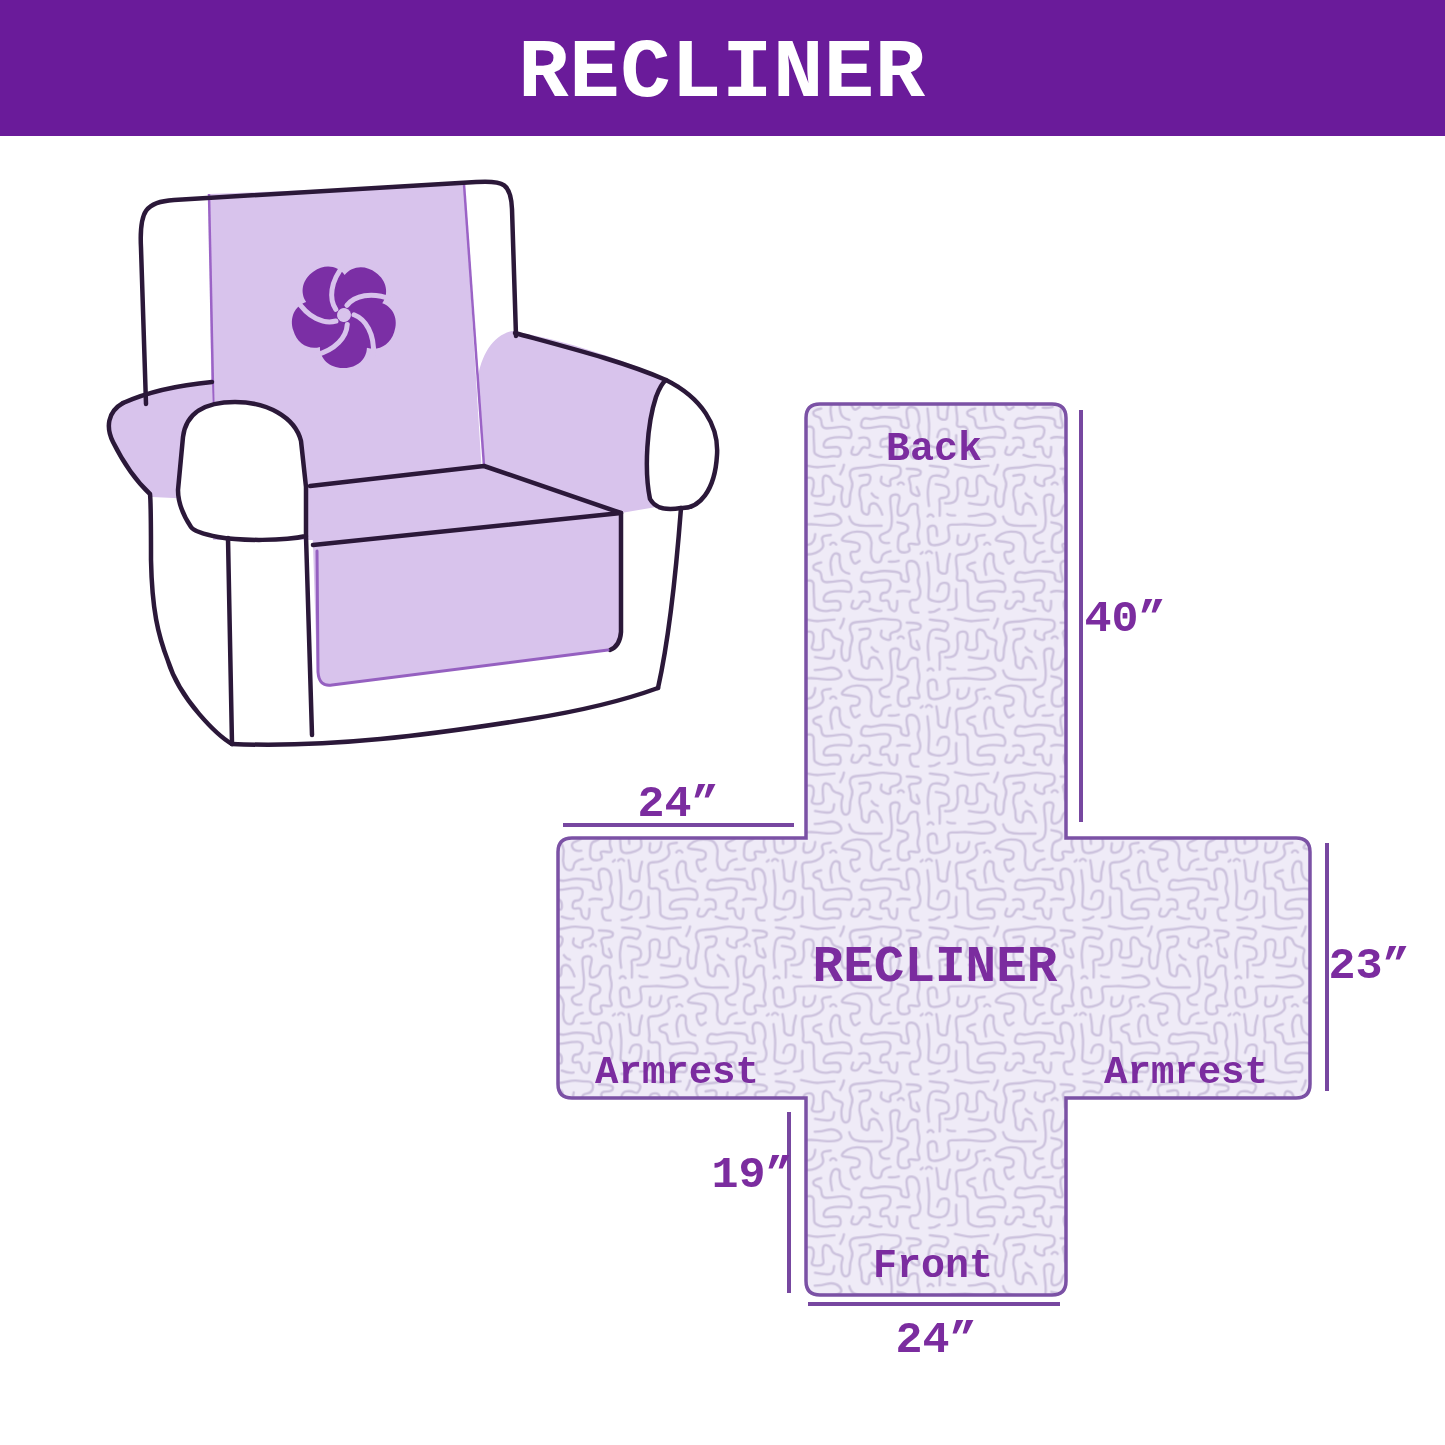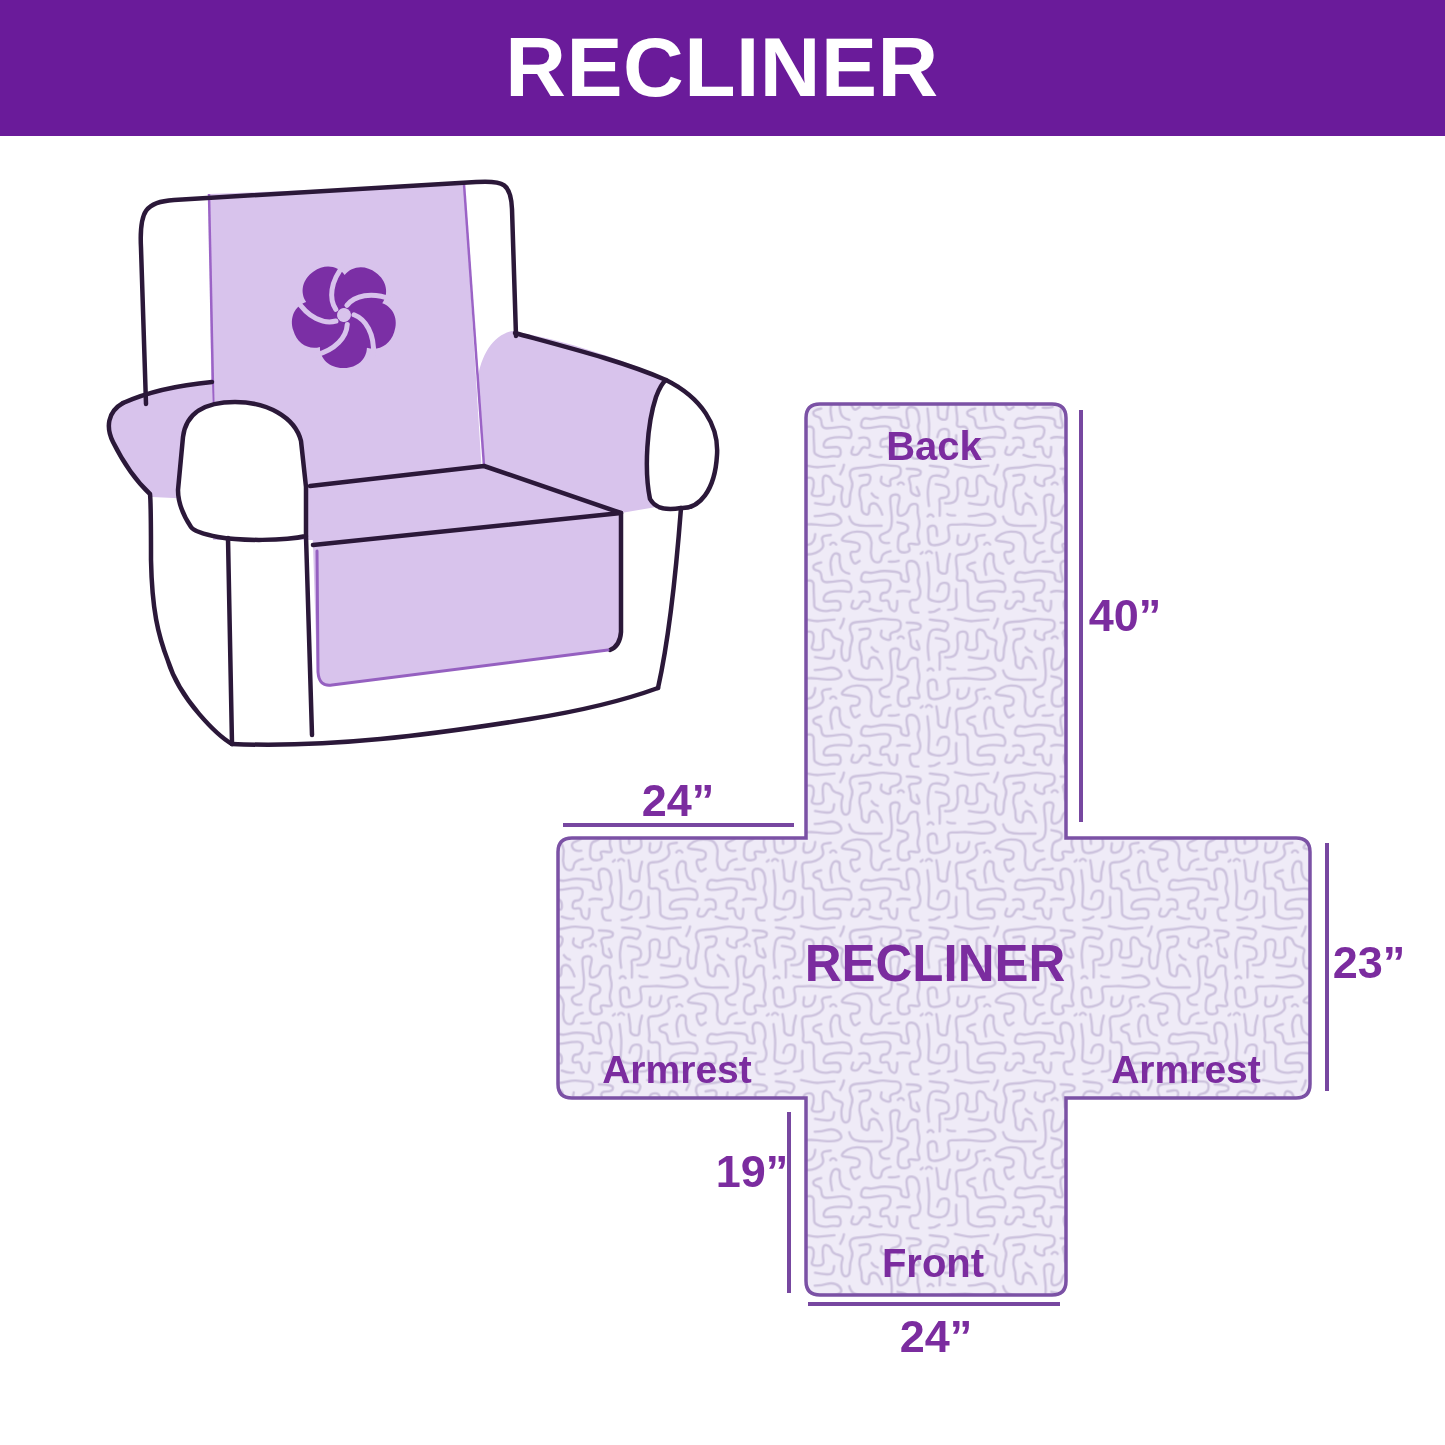--- a/index.html
+++ b/index.html
@@ -1,17 +1,17 @@
 <!DOCTYPE html>
 <html><head>
 <meta charset="utf-8">
 <style>
   html,body{margin:0;padding:0;background:#ffffff;}
   #page{position:relative;width:1445px;height:1445px;background:#ffffff;overflow:hidden;
-        font-family:Liberation Sans, sans-serif;}
+        font-family:Liberation Mono, monospace;}
   svg{position:absolute;left:0;top:0;}
 </style>
 </head>
 <body>
 <div id="page">
 <svg width="1445" height="1445" viewBox="0 0 1445 1445">
   <defs>
     <pattern id="stip" width="208" height="208" patternUnits="userSpaceOnUse" patternTransform="scale(0.74)">
       <rect width="208" height="208" fill="#efebf7"></rect>
       <g fill="none" stroke="#ccc2dd" stroke-width="3.2" stroke-linecap="round">

